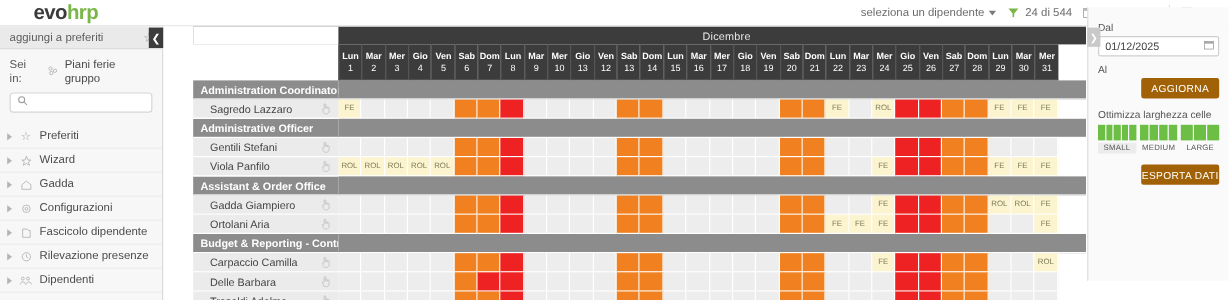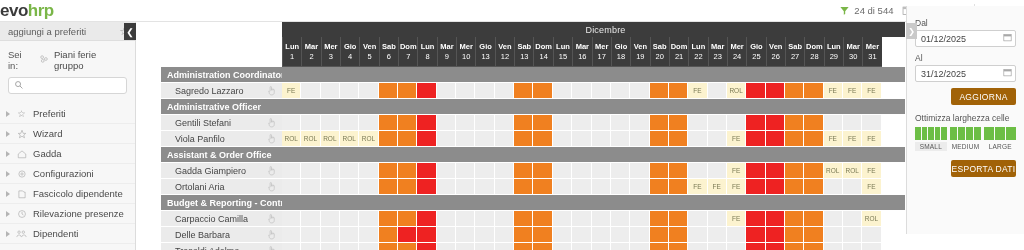--- a/index.html
+++ b/index.html
@@ -13,21 +13,21 @@
   }
   #app { position: relative; width: 1024px; height: 250px; }
 
   
   .topbar {
     position: absolute; left: 0; top: 0; width: 1024px; height: 22px;
     background: #ffffff; border-bottom: 1px solid #e3e3e3;
     display: flex; align-items: center;
   }
   .logo {
-    width: 136px; padding-left: 0;
+    width: 136px; padding-left: 28px;
     font-size: 17px; font-weight: bold; letter-spacing: -0.5px;
     line-height: 22px;
   }
   .logo .evo { color: #3b3b3b; }
   .logo .hrp { color: #7ab648; }
   .topbar-right {
     margin-left: auto; display: flex; align-items: center;
     gap: 9px; padding-right: 9px; color: #6b6b6b; font-size: 9.5px;
   }
   .tb-item { display: flex; align-items: center; gap: 4px; white-space: nowrap; }
@@ -182,20 +182,24 @@
 </head>
 <body>
 
 <div id="app">
 
   <div class="topbar">
     <div class="logo">
       <span class="evo">evo</span><span class="hrp">hrp</span>
     </div>
     <div class="topbar-right">
+      <div class="tb-item">
+        <span>seleziona un dipendente</span>
+        <span class="caret-dn"></span>
+      </div>
       <div class="tb-item">
         <span class="funnel">
           <svg width="11" height="11" viewBox="0 0 16 16">
               <path d="M2 3h12l-5 6v4l-2 1V9z" fill="#7ab648"></path>
             </svg>
         </span>
         <span>24 di 544</span>
       </div>
       <div class="tb-item">
         <span class="cal-ic">
@@ -805,29 +809,20 @@
     <div class="fld">
       <input type="text" value="01/12/2025" style="">
       <span class="cal">
         <svg width="9" height="9" viewBox="0 0 16 16">
             <rect x="1.5" y="3" width="13" height="11" fill="none" stroke="#8d8d8d"></rect>
             <rect x="1.5" y="3" width="13" height="3" fill="#a8a8a8"></rect>
           </svg>
       </span>
     </div>
     <div class="fld-lbl">Al</div>
-    <div class="fld">
-      <input type="text" value="31/12/2025" style="">
-      <span class="cal">
-        <svg width="9" height="9" viewBox="0 0 16 16">
-            <rect x="1.5" y="3" width="13" height="11" fill="none" stroke="#8d8d8d"></rect>
-            <rect x="1.5" y="3" width="13" height="3" fill="#a8a8a8"></rect>
-          </svg>
-      </span>
-    </div>
     <div class="btn-green">AGGIORNA</div>
     <div class="opt-lbl">Ottimizza larghezza celle</div>
     <div class="sizes" id="size-options">
         <div class="size-opt">
           <div class="bars">
             <i></i>
             <i></i>
             <i></i>
             <i></i>
             <i></i>

